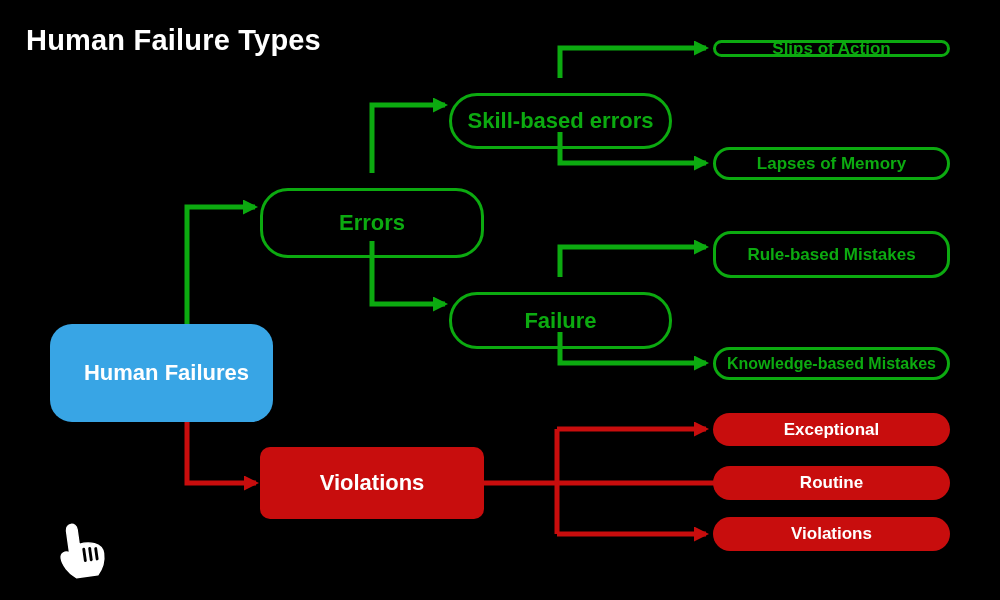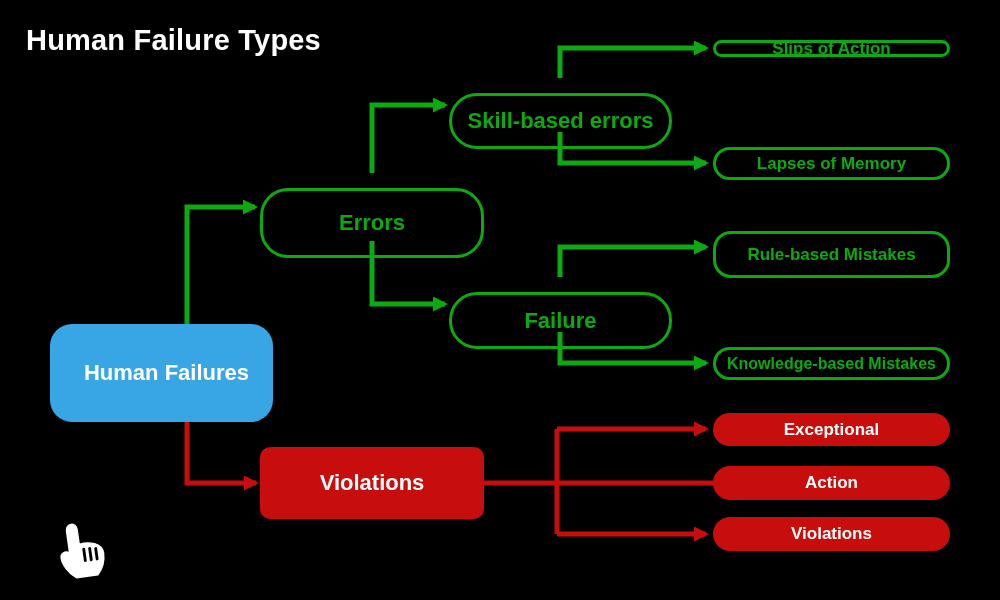--- a/index.html
+++ b/index.html
@@ -80,21 +80,21 @@
   <div class="node green-pill" style="left:713px;top:147px;width:237px;height:33px;">Lapses of Memory</div>
 
   <div class="node green-pill" style="left:713px;top:231px;width:237px;height:47px;">Rule-based Mistakes</div>
 
   <div class="node green-pill" style="left:713px;top:347px;width:237px;height:33px;font-size:16px;">Knowledge-based Mistakes</div>
 
   <div class="node red-box" style="left:260px;top:447px;width:224px;height:72px;">Violations</div>
 
   <div class="node red-pill" style="left:713px;top:413px;width:237px;height:33px;">Exceptional</div>
 
-  <div class="node red-pill" style="left:713px;top:466px;width:237px;height:34px;">Action</div>
+  <div class="node red-pill" style="left:713px;top:466px;width:237px;height:34px;">Routine</div>
 
   <div class="node red-pill" style="left:713px;top:517px;width:237px;height:34px;">Violations</div>
 
   <svg id="hand-cursor" width="62" height="68" viewBox="0 0 26 28">
     <path d="M10.2 26.2 C7.2 23.9 5.0 19.9 5.0 17.2 C5.0 15.0 7.2 14.3 8.8 15.5 L8.8 6.2 C8.8 2.9 13.3 2.9 13.3 6.2 L13.3 12.5 C17.5 11.8 22.9 13.2 22.9 17.6 C22.9 21.3 21.3 24.2 19.3 26.2 Z" fill="#ffffff" stroke="#ffffff" stroke-width="0.6" stroke-linejoin="round"></path>
     <g stroke="#000000" stroke-width="1.2" stroke-linecap="round">
       <line x1="14.9" y1="14.8" x2="14.9" y2="19.6"></line>
       <line x1="17.4" y1="14.8" x2="17.4" y2="19.6"></line>
       <line x1="19.9" y1="15.2" x2="19.9" y2="19.6"></line>
     </g>

